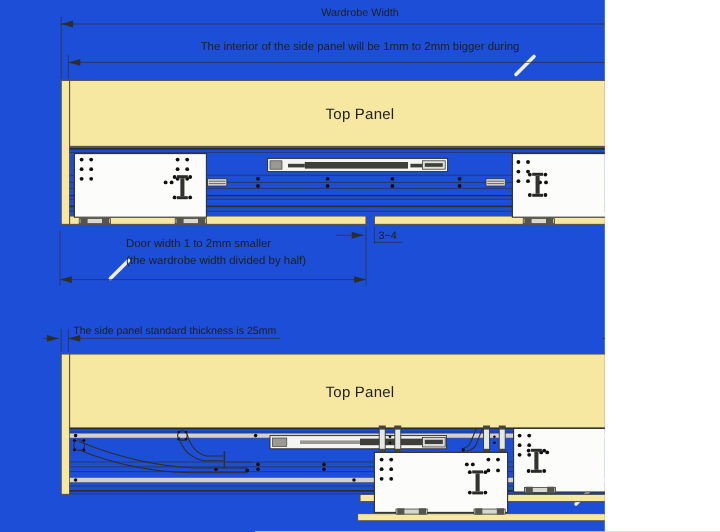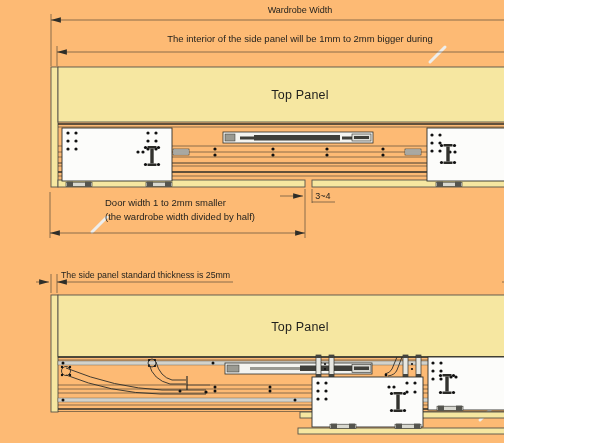--- a/index.html
+++ b/index.html
@@ -1,16 +1,16 @@
 <!DOCTYPE html>
 <html><head>
 <meta charset="utf-8">
 <style>
   html,body{margin:0;padding:0;background:#ffffff;}
-  .stage{position:relative;width:504px;height:443px;background:#fdba74;overflow:hidden;
+  .stage{position:relative;width:504px;height:443px;background:#1d4ed8;overflow:hidden;
          font-family:"Liberation Sans", sans-serif;}
   svg text{font-family:"Liberation Sans", sans-serif; fill:#1f1f1c;}
   .t9 {font-size:9px;}
   .t95{font-size:9.5px;}
   .t88{font-size:8.8px;}
   .t12{font-size:12.5px; letter-spacing:0.2px;}
   .ln   {stroke:#2e2e29; fill:none;}
   .thin {stroke-width:0.55;}
   .mid  {stroke-width:0.9;}
   .thick{stroke-width:1.5;}

